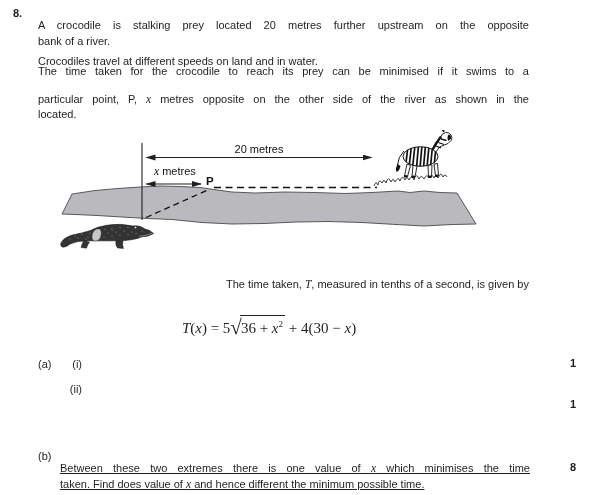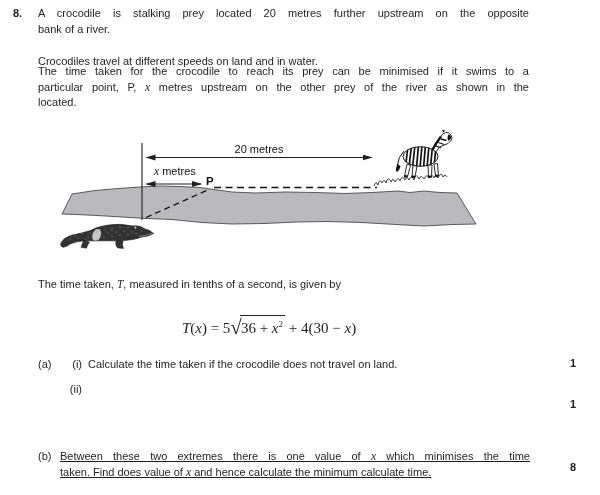--- a/index.html
+++ b/index.html
@@ -1,21 +1,21 @@
 <!DOCTYPE html>
 <html><head>
 <meta charset="utf-8">
 <style>
   html,body{margin:0;padding:0;background:#ffffff;}
   .page{position:relative;width:600px;height:495px;background:#fff;overflow:hidden;
         font-family:"Liberation Sans",sans-serif;color:#1f1f1f;}
   .abs{position:absolute;}
   .txt{font-size:11px;line-height:15.5px;}
   .bold{font-weight:bold;}
-  .jline{text-align:justify;text-align-last:justify;}
+  .jline{text-align:justify;text-align-last:justify;margin-top:12px;}
   .mvar{font-family:"Liberation Serif",serif;font-style:italic;font-size:11.5px;}
   
   .partrow{position:absolute;left:38px;}
   .plabel{position:absolute;left:0;top:0;}
   .sublabel{position:absolute;left:18px;top:0;width:26px;text-align:right;}
   
   .formula-row{position:absolute;left:38px;top:314px;width:462px;text-align:center;
                font-family:"Liberation Serif",serif;font-size:15px;line-height:24px;}
   .fvar{font-style:italic;}
   .radsign{font-size:21px;position:relative;top:1px;margin-right:-2px;}
@@ -32,23 +32,23 @@
 
   <div class="abs txt bold" style="left:13px;top:6px;">8.</div>
 
   <div class="abs txt" style="left:38px;top:6px;width:491px;">
     <div class="jline">A crocodile is stalking prey located 20 metres further upstream on the opposite</div>
     <div>bank of a river.</div>
   </div>
 
   <div class="abs txt" style="left:38px;top:54px;width:491px;">Crocodiles travel at different speeds on land and in water.</div>
 
-  <div class="abs txt" style="left:38px;top:64px;width:491px;">
+  <div class="abs txt" style="left:38px;top:52px;width:491px;">
     <div class="jline">The time taken for the crocodile to reach its prey can be minimised if it swims to a</div>
-    <div class="jline"><span>particular point, P, </span><span class="mvar">x</span><span> metres upstream on the other prey of the river as shown in the</span></div>
+    <div class="jline"><span>particular point, P, </span><span class="mvar">x</span><span> metres opposite on the other side of the river as shown in the</span></div>
     <div>located.</div>
   </div>
 
   <svg class="abs" style="left:0;top:130px;" width="600" height="138" viewBox="0 130 600 138">
     <defs>
       <marker id="ah" markerWidth="11" markerHeight="8" refX="9" refY="3" orient="auto-start-reverse" markerUnits="userSpaceOnUse">
         <path d="M0,0 L10,3 L0,6 z" fill="#1f1f1f"></path>
       </marker>
     </defs>
 
@@ -146,38 +146,37 @@
       </g>
       <g fill="#111">
         <rect x="404" y="175.2" width="3.4" height="2.3"></rect>
           <rect x="411.5" y="175.6" width="3.4" height="2.3"></rect>
         <rect x="428" y="175.6" width="3.4" height="2.3"></rect>
           <rect x="435" y="174.6" width="3.4" height="2.3"></rect>
       </g>
     </g>
   </svg>
 
-  <div class="abs txt" style="left:38px;top:277px;width:491px;"><span>The time taken, </span><span class="mvar">T</span><span>, measured in tenths of a second, is given by</span></div>
+  <div class="abs txt" style="left:38px;top:277px;width:491px;text-align:right;"><span>The time taken, </span><span class="mvar">T</span><span>, measured in tenths of a second, is given by</span></div>
 
   <div class="formula-row"><span class="fvar">T</span><span>(</span><span class="fvar">x</span><span>) = 5</span><span class="radsign">√</span><span class="radicand"><span>36 + </span><span class="fvar">x</span><sup>2</sup></span><span> + 4(30 − </span><span class="fvar">x</span><span>)</span></div>
 
   <div class="partrow txt" style="top:357px;width:500px;">
     <span class="plabel">(a)</span>
     <span class="sublabel">(i)</span>
-    <div style="margin-left:50px;">Calculate the time taken if the crocodile does not travel on land.</div>
   </div>
   <div class="mark" style="top:357px;">1</div>
 
   <div class="partrow txt" style="top:382px;width:500px;">
     <span class="sublabel">(ii)</span>
   </div>
   <div class="mark" style="top:398px;">1</div>
 
   <div class="partrow txt" style="top:449px;width:500px;">
     <span class="plabel">(b)</span>
     <div style="margin-left:22px;width:470px;text-decoration:underline;">
       <div class="jline"><span>Between these two extremes there is one value of </span><span class="mvar">x</span><span> which minimises the time</span></div>
-      <div><span>taken.  Find does value of </span><span class="mvar">x</span><span> and hence calculate the minimum calculate time.</span></div>
+      <div><span>taken.  Find does value of </span><span class="mvar">x</span><span> and hence different the minimum possible time.</span></div>
     </div>
   </div>
   <div class="mark" style="top:461px;">8</div>
 
 </div>
 
 </body></html>

